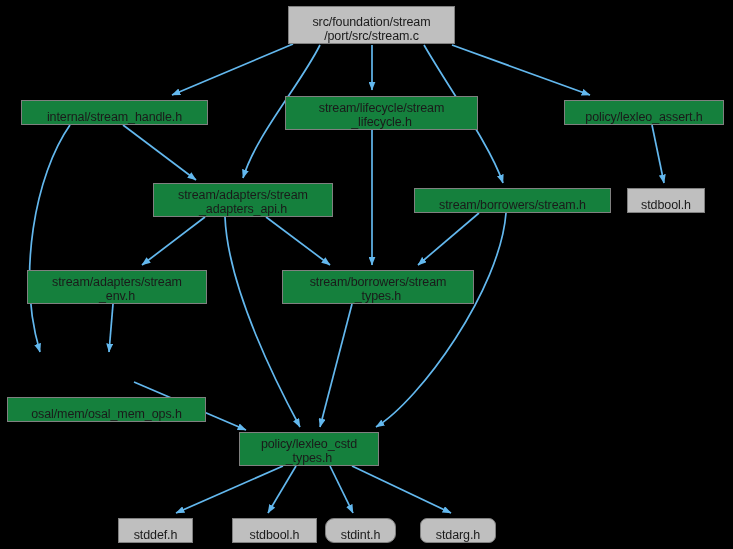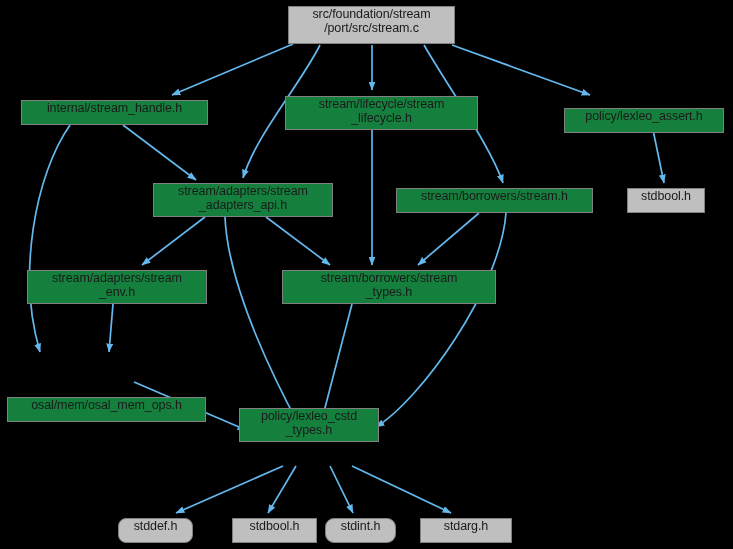--- a/index.html
+++ b/index.html
@@ -21,21 +21,21 @@
     top: 0;
     width: 733px;
     height: 549px;
     display: block;
   }
   .node-box {
     position: absolute;
     box-sizing: border-box;
     border: 1px solid #808080;
     display: flex;
-    align-items: flex-start;
+    align-items: flex-end;
     justify-content: center;
     text-align: center;
     color: #1a1a1a;
     font-size: 12.5px;
     line-height: 14px;
     letter-spacing: -0.1px;
     white-space: pre-line;
     overflow: hidden;
   }
   .node-white { background: #15803d; }
@@ -82,31 +82,31 @@
         <path d="M 352,466 L 451,513" fill="none" stroke="#63b8ee" stroke-width="1.7" marker-end="url(#arrowhead)"></path>
       </g>
   </svg>
 
   <div id="node-layer">
       <div class="node-box node-gray" style="left: 288px; top: 6px; width: 167px; height: 38px;"><span class="node-label">src/foundation/stream
 /port/src/stream.c</span></div>
       <div class="node-box node-white" style="left: 21px; top: 100px; width: 187px; height: 25px;"><span class="node-label">internal/stream_handle.h</span></div>
       <div class="node-box node-white" style="left: 285px; top: 96px; width: 193px; height: 34px;"><span class="node-label">stream/lifecycle/stream
 _lifecycle.h</span></div>
-      <div class="node-box node-white" style="left: 564px; top: 108px; width: 160px; height: 25px;"><span class="node-label">policy/lexleo_assert.h</span></div>
+      <div class="node-box node-white" style="left: 564px; top: 100px; width: 160px; height: 25px;"><span class="node-label">policy/lexleo_assert.h</span></div>
       <div class="node-box node-white" style="left: 153px; top: 183px; width: 180px; height: 34px;"><span class="node-label">stream/adapters/stream
 _adapters_api.h</span></div>
-      <div class="node-box node-white" style="left: 396px; top: 188px; width: 197px; height: 25px;"><span class="node-label">stream/borrowers/stream.h</span></div>
+      <div class="node-box node-white" style="left: 414px; top: 188px; width: 197px; height: 25px;"><span class="node-label">stream/borrowers/stream.h</span></div>
       <div class="node-box node-gray" style="left: 627px; top: 188px; width: 78px; height: 25px;"><span class="node-label">stdbool.h</span></div>
       <div class="node-box node-white" style="left: 27px; top: 270px; width: 180px; height: 34px;"><span class="node-label">stream/adapters/stream
 _env.h</span></div>
-      <div class="node-box node-white" style="left: 282px; top: 270px; width: 214px; height: 34px;"><span class="node-label">stream/borrowers/stream
+      <div class="node-box node-white" style="left: 282px; top: 270px; width: 192px; height: 34px;"><span class="node-label">stream/borrowers/stream
 _types.h</span></div>
       <div class="node-box node-white" style="left: 7px; top: 357px; width: 199px; height: 25px; margin-top: 40px;"><span class="node-label">osal/mem/osal_mem_ops.h</span></div>
-      <div class="node-box node-white" style="left: 239px; top: 408px; width: 140px; height: 34px;"><span class="node-label">policy/lexleo_cstd
+      <div class="node-box node-white" style="left: 239px; top: 432px; width: 140px; height: 34px;"><span class="node-label">policy/lexleo_cstd
 _types.h</span></div>
-      <div class="node-box node-gray" style="left: 118px; top: 518px; width: 75px; height: 25px; border-radius: 8px;"><span class="node-label">stddef.h</span></div>
+      <div class="node-box node-gray" style="left: 118px; top: 518px; width: 75px; height: 25px;"><span class="node-label">stddef.h</span></div>
       <div class="node-box node-gray" style="left: 232px; top: 518px; width: 85px; height: 25px;"><span class="node-label">stdbool.h</span></div>
       <div class="node-box node-gray" style="left: 325px; top: 518px; width: 71px; height: 25px; border-radius: 9px;"><span class="node-label">stdint.h</span></div>
-      <div class="node-box node-gray" style="left: 420px; top: 518px; width: 92px; height: 25px;"><span class="node-label">stdarg.h</span></div>
+      <div class="node-box node-gray" style="left: 420px; top: 518px; width: 76px; height: 25px; border-radius: 7px;"><span class="node-label">stdarg.h</span></div>
     </div>
 
 </div>
 
 </body></html>

